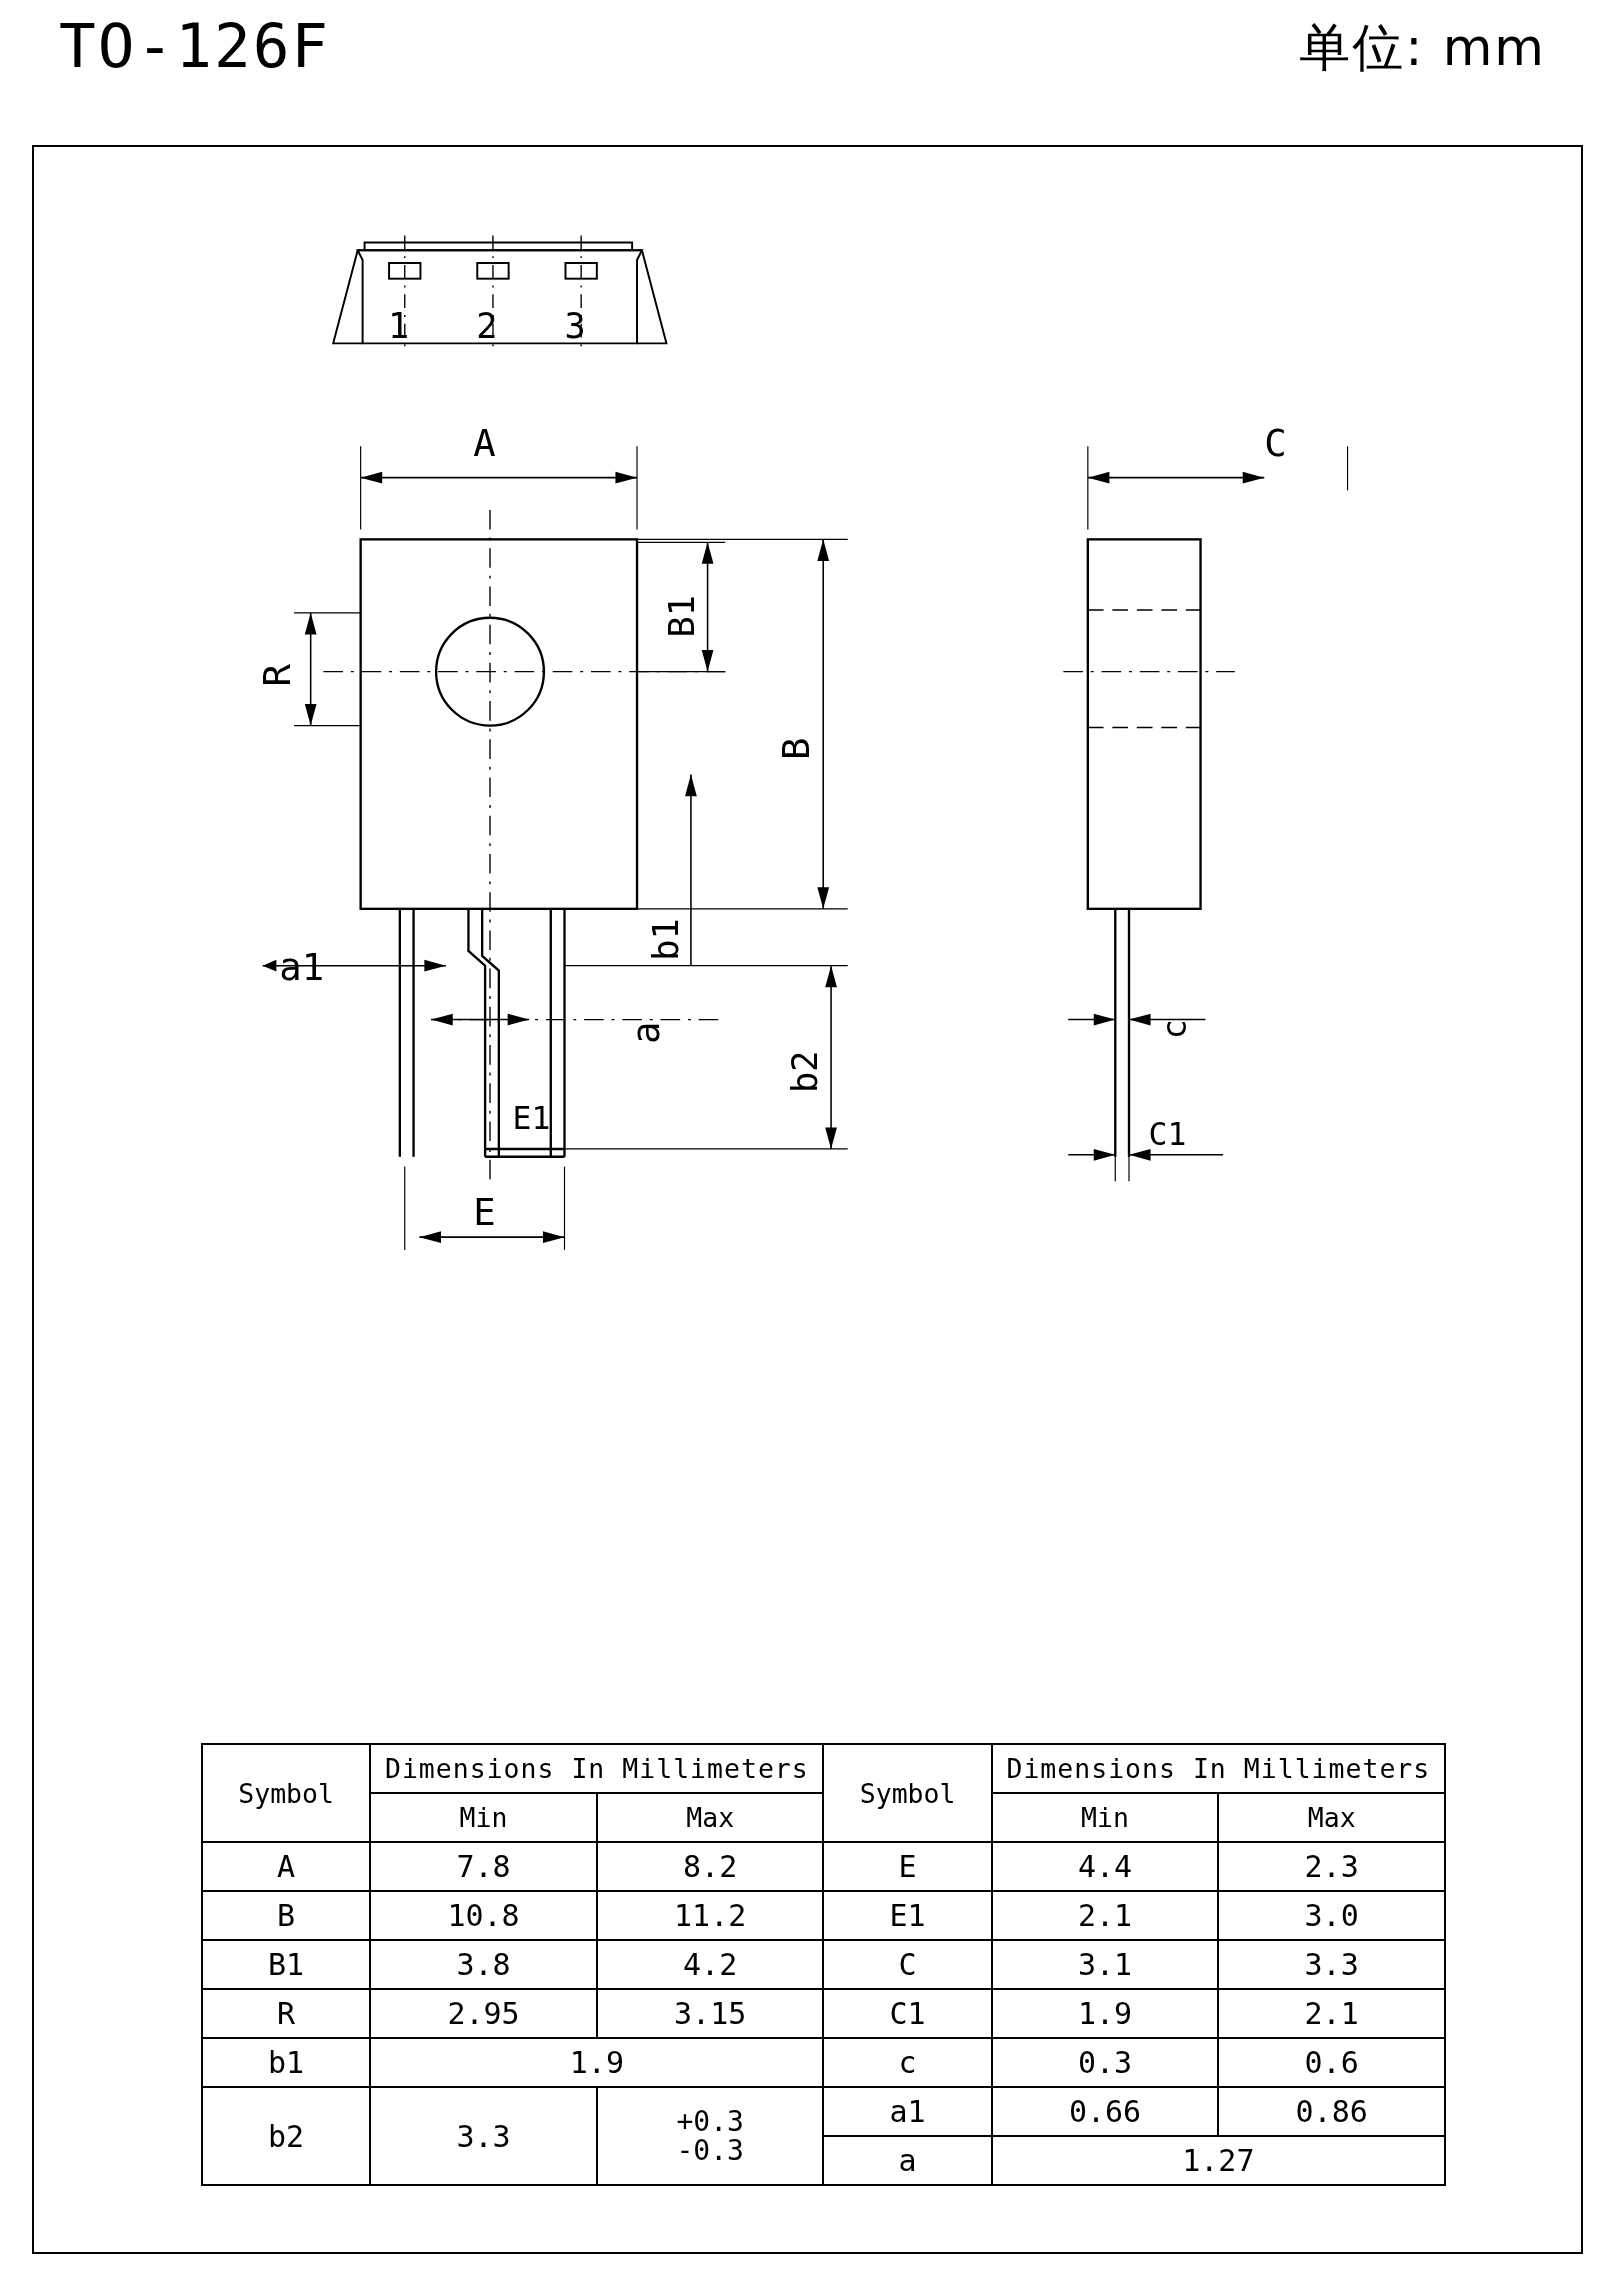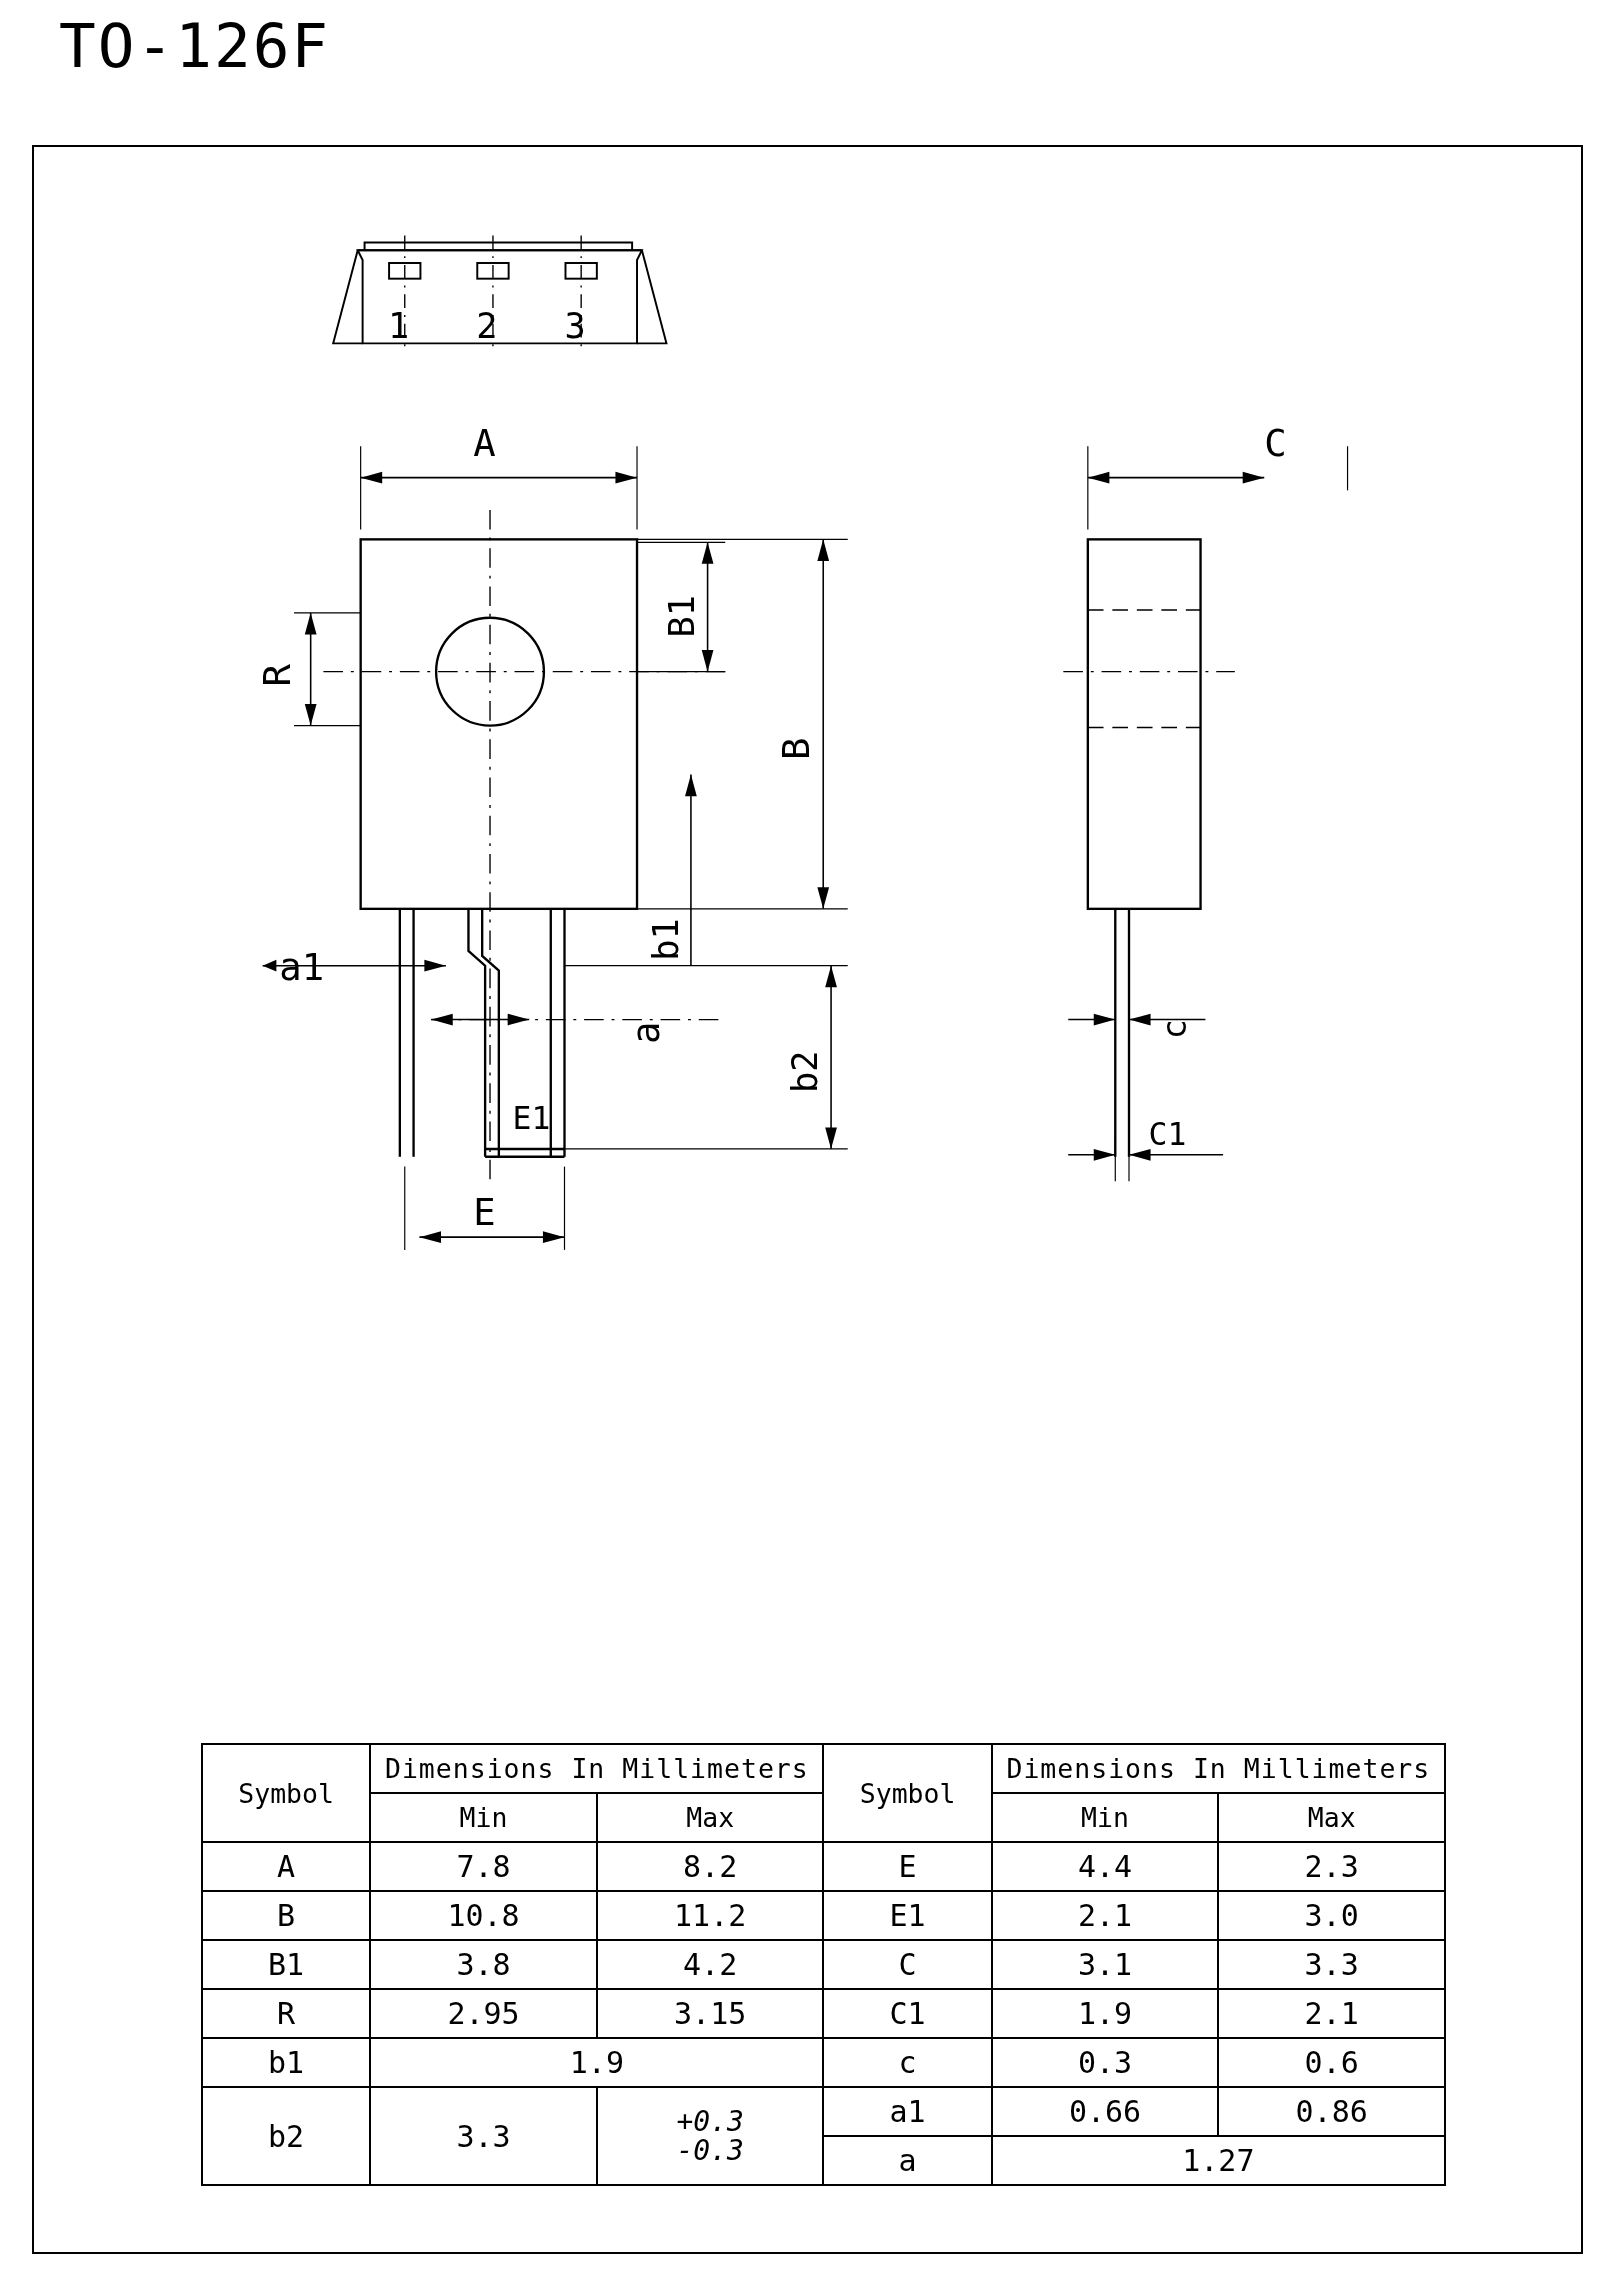--- a/index.html
+++ b/index.html
@@ -81,36 +81,36 @@
   .hdr-span { font-size: 26.5px; letter-spacing: 1px; }
   .hdr-minmax { font-size: 26.5px; }
   .cell { font-size: 30px; }
   .sym-cell { font-size: 30px; }
   .minmax-col { width: 196px; }
   .tol-cell {
     font-size: 28px;
     line-height: 1.05;
     text-align: left;
     padding-left: 11.8px;
-    font-style: italic;
   }
   .b2-val {
     font-size: 30px;
     text-align: right;
     padding-right: 9.8px;
   }
   svg { display:block; }
   text { font-family: "DejaVu Sans Mono", monospace; }
 </style>
 </head>
 <body>
 
 <div class="page">
 
   <div class="title-left">TO-126F</div>
+  <div class="title-right">单位: mm</div>
 
   <div class="frame"></div>
 
   <svg class="draw" width="1620" height="2293" viewBox="0 0 1653 2339">
     <g fill="none" stroke="#000" stroke-width="2">
 
       <path d="M365,255 L370,265 L370,350 L650,350 L650,265 L655,255 Z" stroke-width="2"></path>
       <path d="M365,255 L655,255"></path>
 
       <path d="M372,255 L372,247 L645,247 L645,255"></path>

